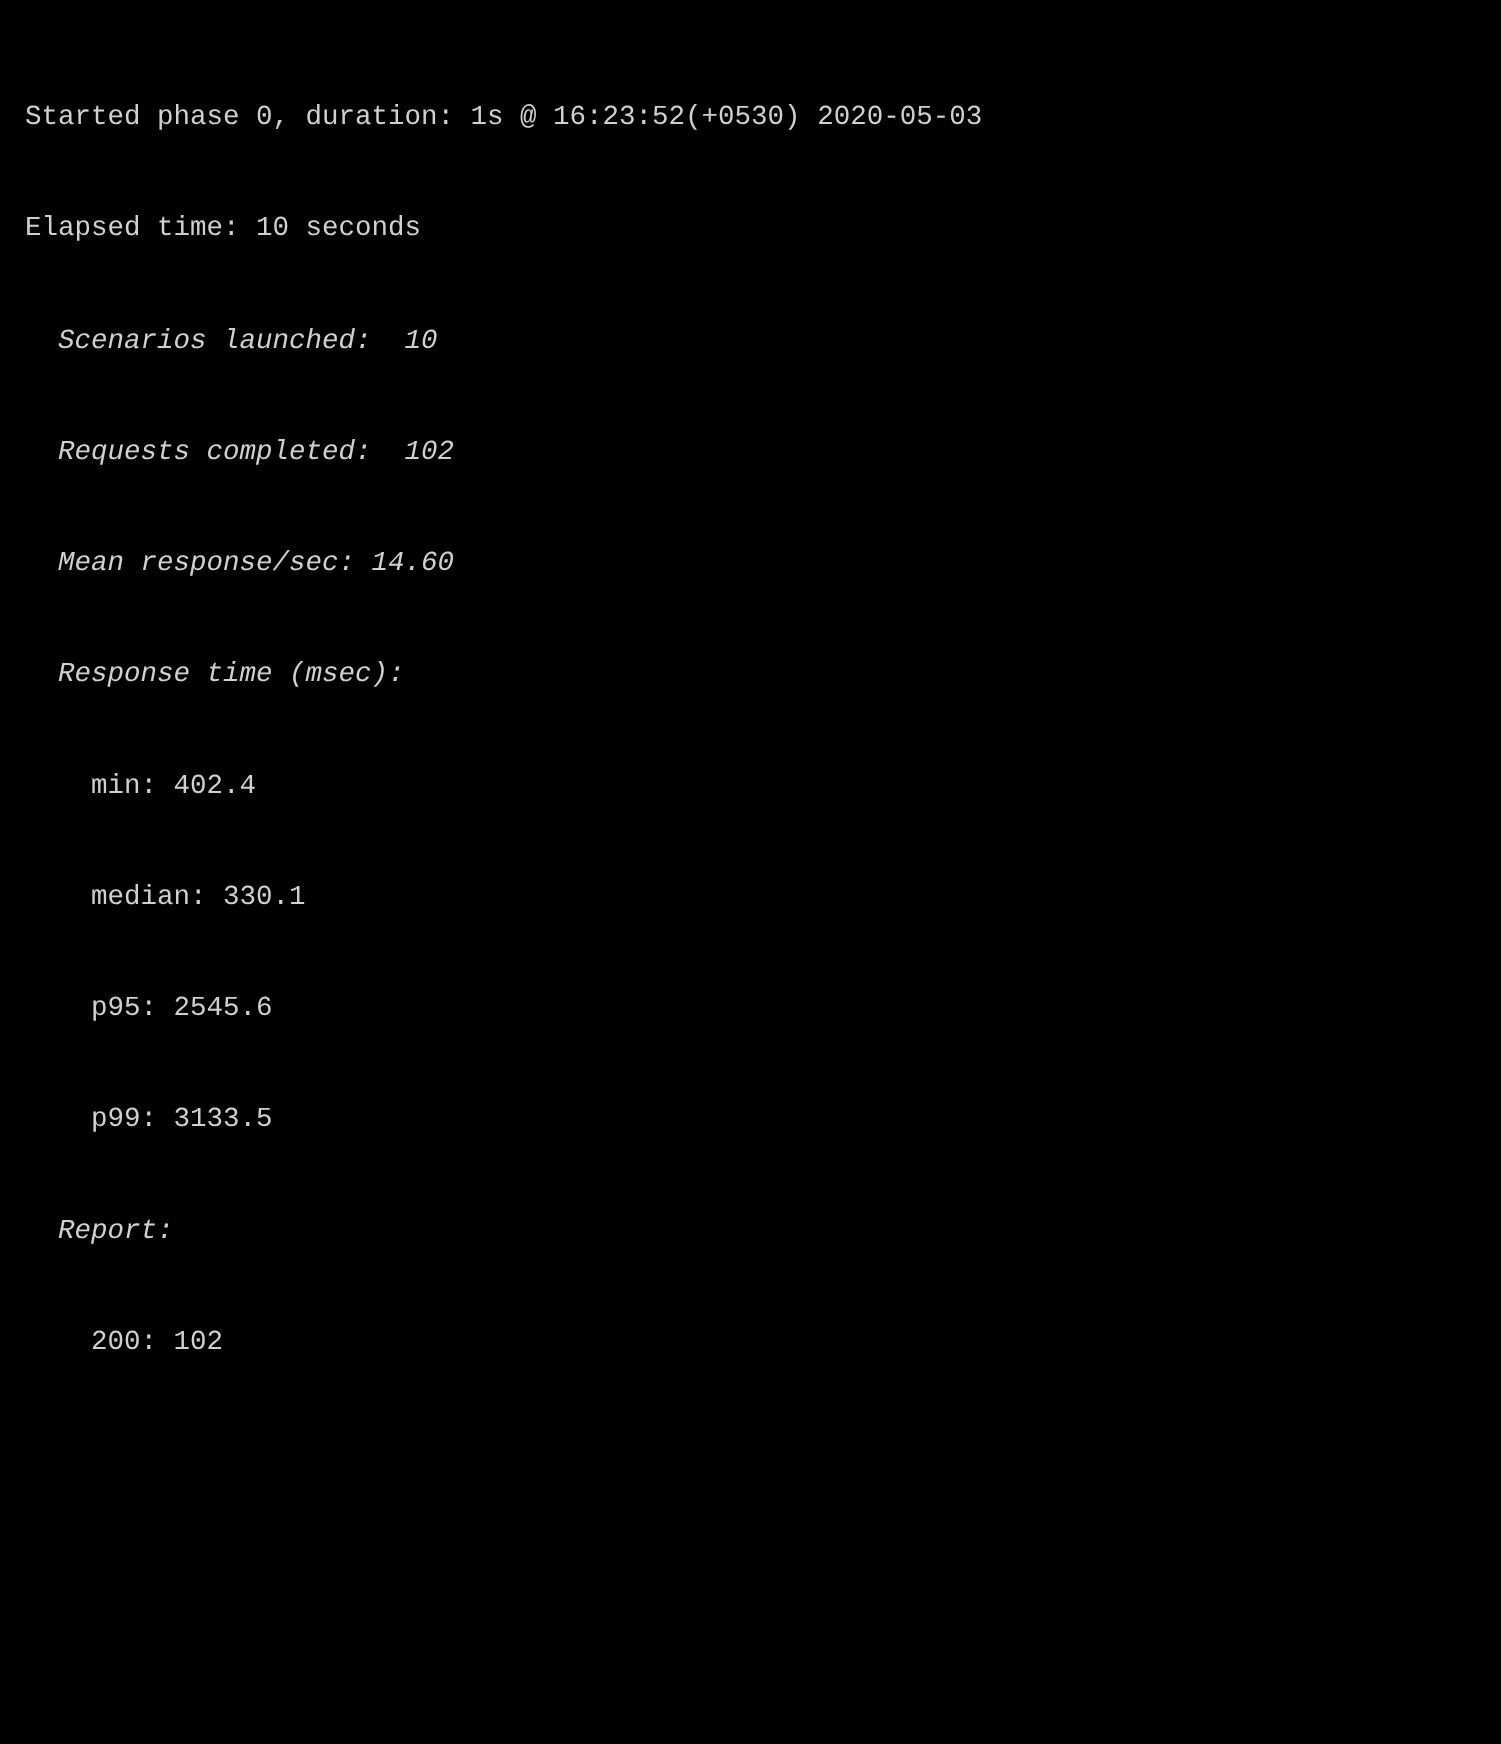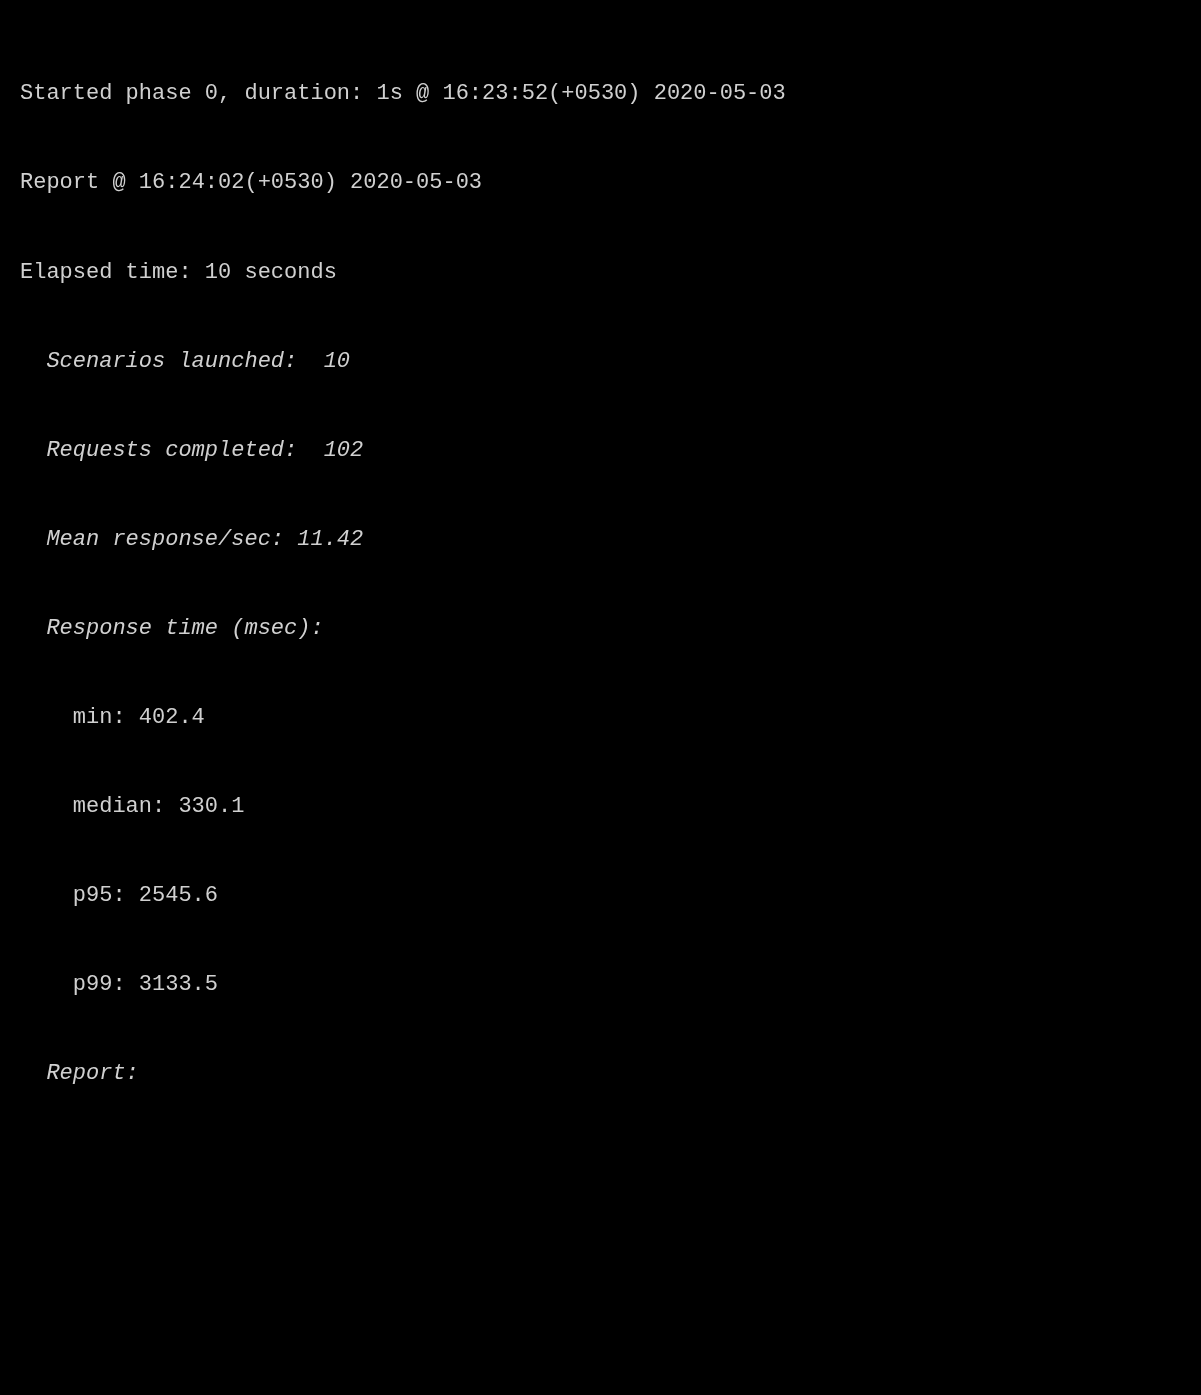--- a/index.html
+++ b/index.html
@@ -30,31 +30,31 @@
     }
     .ind2 {
       padding-left: 4ch;
     }
   </style>
 </head>
 <body>
 
 <div class="terminal">
   <span class="line">Started phase 0, duration: 1s @ 16:23:52(+0530) 2020-05-03</span>
-  <span class="line">Report @ 16:24:02(+0530) 2020-05-03</span>
   <span class="line">Elapsed time: 10 seconds</span>
   <span class="line ind1">Scenarios launched:  10</span>
   <span class="line ind1">Requests completed:  102</span>
-  <span class="line ind1">Mean response/sec: 11.42</span>
+  <span class="line ind1">Mean response/sec: 14.60</span>
   <span class="line ind1">Response time (msec):</span>
   <span class="line ind2">min: 402.4</span>
   <span class="line ind2">median: 330.1</span>
   <span class="line ind2">p95: 2545.6</span>
   <span class="line ind2">p99: 3133.5</span>
   <span class="line ind1">Report:</span>
+  <span class="line ind2">200: 102</span>
   
   
   
   
   
   
   
   
   
   

